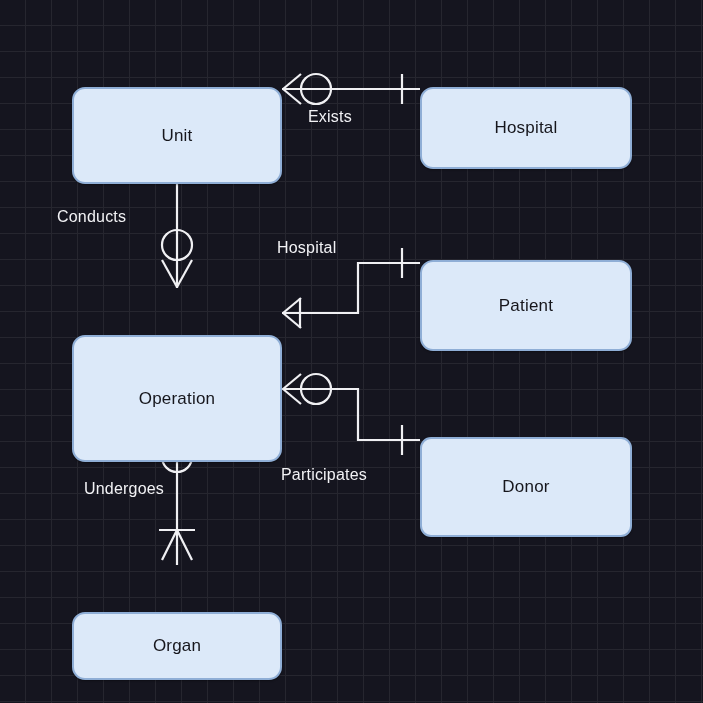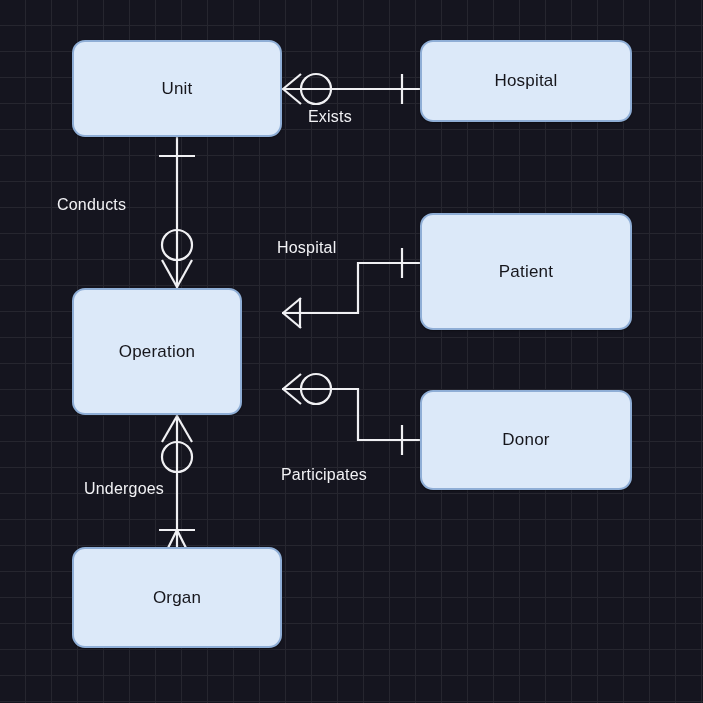--- a/index.html
+++ b/index.html
@@ -31,20 +31,21 @@
   .entity {
     position: absolute;
     box-sizing: border-box;
     background: #dce9f9;
     border: 2px solid #8faed6;
     border-radius: 13px;
     display: flex;
     align-items: center;
     justify-content: center;
     box-shadow: 0 1px 2px rgba(0,0,0,0.35);
+    margin-top: 47px;
   }
   .entity-label {
     font-size: 17px;
     color: #16161c;
     letter-spacing: 0.2px;
     white-space: nowrap;
   }
   .edge-label {
     position: absolute;
     font-size: 16px;
@@ -117,35 +118,35 @@
   </svg>
 
   <div class="entity" style="left:72px;top:40px;width:210px;height:97px;">
     <span class="entity-label">Unit</span>
   </div>
 
   <div class="entity" style="left:420px;top:40px;width:212px;height:82px;">
     <span class="entity-label">Hospital</span>
   </div>
 
-  <div class="entity" style="left:72px;top:288px;width:170px;height:127px;">
+  <div class="entity" style="left:72px;top:288px;width:210px;height:127px;">
     <span class="entity-label">Operation</span>
   </div>
 
-  <div class="entity" style="left:420px;top:213px;width:212px;height:117px;">
+  <div class="entity" style="left:420px;top:213px;width:212px;height:91px;">
     <span class="entity-label">Patient</span>
   </div>
 
-  <div class="entity" style="left:420px;top:390px;width:212px;height:100px;">
+  <div class="entity" style="left:420px;top:390px;width:212px;height:100px;border-radius:11px;">
     <span class="entity-label">Donor</span>
   </div>
 
-  <div class="entity" style="left:72px;top:547px;width:210px;height:101px;">
+  <div class="entity" style="left:72px;top:565px;width:210px;height:68px;">
     <span class="entity-label">Organ</span>
   </div>
 
   <div class="edge-label" style="left:308px;top:108px;">Exists</div>
-  <div class="edge-label" style="left:57px;top:196px;">Conducts</div>
+  <div class="edge-label" style="left:57px;top:208px;">Conducts</div>
   <div class="edge-label" style="left:277px;top:239px;">Hospital</div>
   <div class="edge-label" style="left:281px;top:449px;margin-top:17px;">Participates</div>
   <div class="edge-label" style="left:84px;top:480px;">Undergoes</div>
 
 </div>
 
 </body></html>

